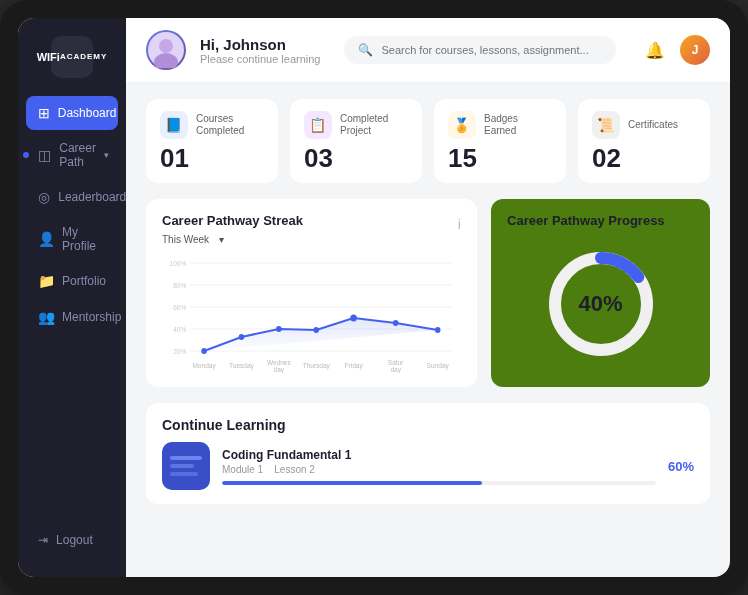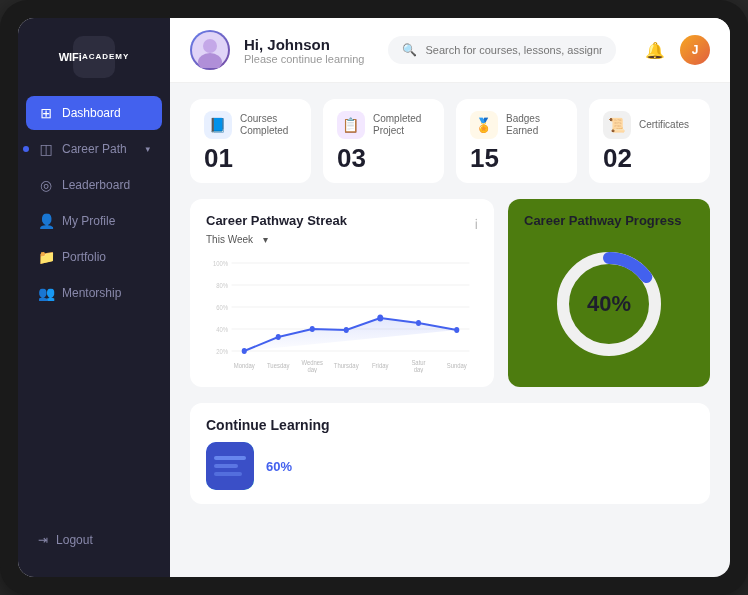--- a/index.html
+++ b/index.html
@@ -24,21 +24,21 @@
     .tablet-inner {
       width: 100%;
       height: 100%;
       border-radius: 16px;
       overflow: hidden;
       display: flex;
       background: #f4f5f7;
     }
     
     .sidebar {
-      width: 152px;
+      width: 108px;
       background: #1e1e2d;
       display: flex;
       flex-direction: column;
       padding: 18px 0;
       flex-shrink: 0;
     }
     .sidebar-logo {
       display: flex;
       align-items: center;
       justify-content: center;
@@ -586,20 +586,31 @@
           <div class="section-title">Continue Learning</div>
           <div class="course-item">
             <div class="course-thumb">
               <svg width="48" height="48" viewBox="0 0 48 48">
                 <rect width="48" height="48" rx="10" fill="#3a4fc7"></rect>
                 <rect x="8" y="14" width="32" height="4" rx="2" fill="#7b9eff" opacity="0.7"></rect>
                 <rect x="8" y="22" width="24" height="4" rx="2" fill="#7b9eff" opacity="0.5"></rect>
                 <rect x="8" y="30" width="28" height="4" rx="2" fill="#7b9eff" opacity="0.4"></rect>
               </svg>
             </div>
+            <div class="course-info">
+              <div class="course-name">Coding Fundamental 1</div>
+              <div class="course-meta">
+                <span>Module 1</span>
+                &nbsp;&nbsp;
+                <span>Lesson 2</span>
+              </div>
+              <div class="progress-bar-bg">
+                <div class="progress-bar-fill" style="width:60%"></div>
+              </div>
+            </div>
             <div class="course-percent">60%</div>
           </div>
         </div>
 
       </div>
     </div>
   </div>
 </div>
 
 </body></html>

